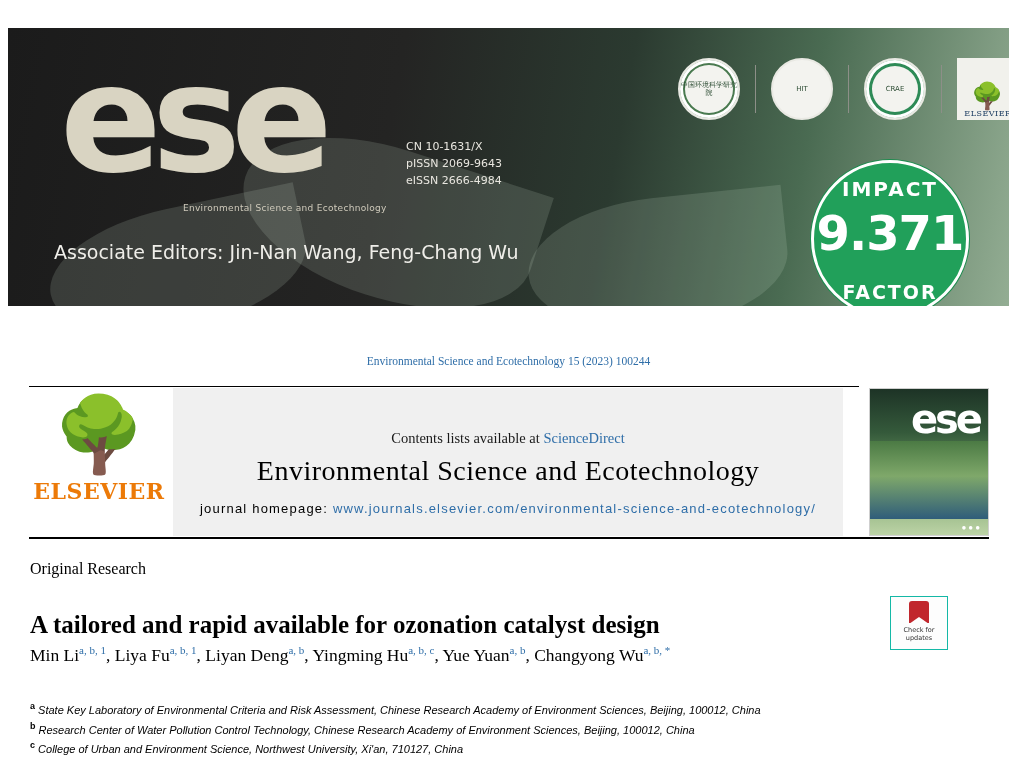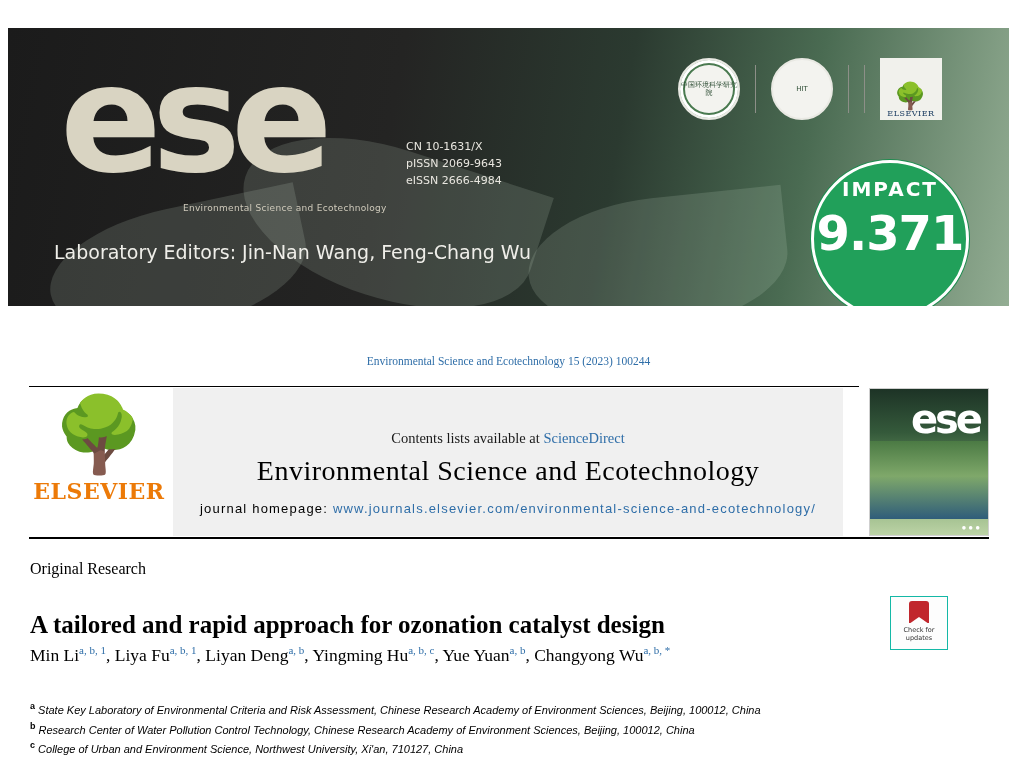--- a/index.html
+++ b/index.html
@@ -366,42 +366,46 @@
   <div class="ese-logo">ese</div>
   <div class="ese-sub">Environmental Science and Ecotechnology</div>
 
   <div class="issn-block">
     <div>CN 10-1631/X</div>
     <div>pISSN 2069-9643</div>
     <div>eISSN 2666-4984</div>
   </div>
 
   <div class="editors">
-    <div>Laboratory Editors: Jin-Nan Wang, Feng-Chang Wu</div>
+    <div>Associate Editors: Jin-Nan Wang, Feng-Chang Wu</div>
   </div>
 
   <div class="seals">
     <div class="seal inner-ring">
       <span>中国环境科学研究院</span>
     </div>
     <div class="seal-divider"></div>
     <div class="seal">
       <span>HIT</span>
     </div>
     <div class="seal-divider"></div>
+    <div class="seal green">
+      <span>CRAE</span>
+    </div>
     <div class="seal-divider"></div>
     <div class="elsevier-seal">
       <span class="elsevier-tree">🌳</span>
       <span>ELSEVIER</span>
     </div>
   </div>
 
   <div class="impact-badge">
     <div class="impact-top">IMPACT</div>
     <div class="impact-value">9.371</div>
+    <div class="impact-bottom">FACTOR</div>
   </div>
 </div>
 
 <div class="running-head">Environmental Science and Ecotechnology 15 (2023) 100244</div>
 
 <div class="jheader-rule-top"></div>
 <div class="jheader">
   <div class="elsevier-logo-box">
     <span class="elsevier-tree-big">🌳</span>
     <span class="elsevier-word">ELSEVIER</span>
@@ -419,21 +423,21 @@
 
   <div class="cover-thumb">
     <div class="cover-ese">ese</div>
     <div class="cover-photo"></div>
     <div class="cover-dots">●●●</div>
   </div>
 </div>
 <div class="jheader-rule-bottom"></div>
 
 <div class="article-type">Original Research</div>
-<h1 class="article-title">A tailored and rapid approach for ozonation catalyst design</h1>
+<h1 class="article-title">A tailored and rapid available for ozonation catalyst design</h1>
 
 <div class="authors">
   <span><span>Min Li</span><sup>a, b, 1</sup></span><span>, </span><span><span>Liya Fu</span><sup>a, b, 1</sup></span><span>, </span><span><span>Liyan Deng</span><sup>a, b</sup></span><span>, </span><span><span>Yingming Hu</span><sup>a, b, c</sup></span><span>, </span><span><span>Yue Yuan</span><sup>a, b</sup></span><span>, </span><span><span>Changyong Wu</span><sup>a, b, *</sup></span>
 </div>
 
 <div class="affiliations">
   <div><sup>a</sup> <span>State Key Laboratory of Environmental Criteria and Risk Assessment, Chinese Research Academy of Environment Sciences, Beijing, 100012, China</span></div>
   <div><sup>b</sup> <span>Research Center of Water Pollution Control Technology, Chinese Research Academy of Environment Sciences, Beijing, 100012, China</span></div>
   <div><sup>c</sup> <span>College of Urban and Environment Science, Northwest University, Xi'an, 710127, China</span></div>
 </div>

